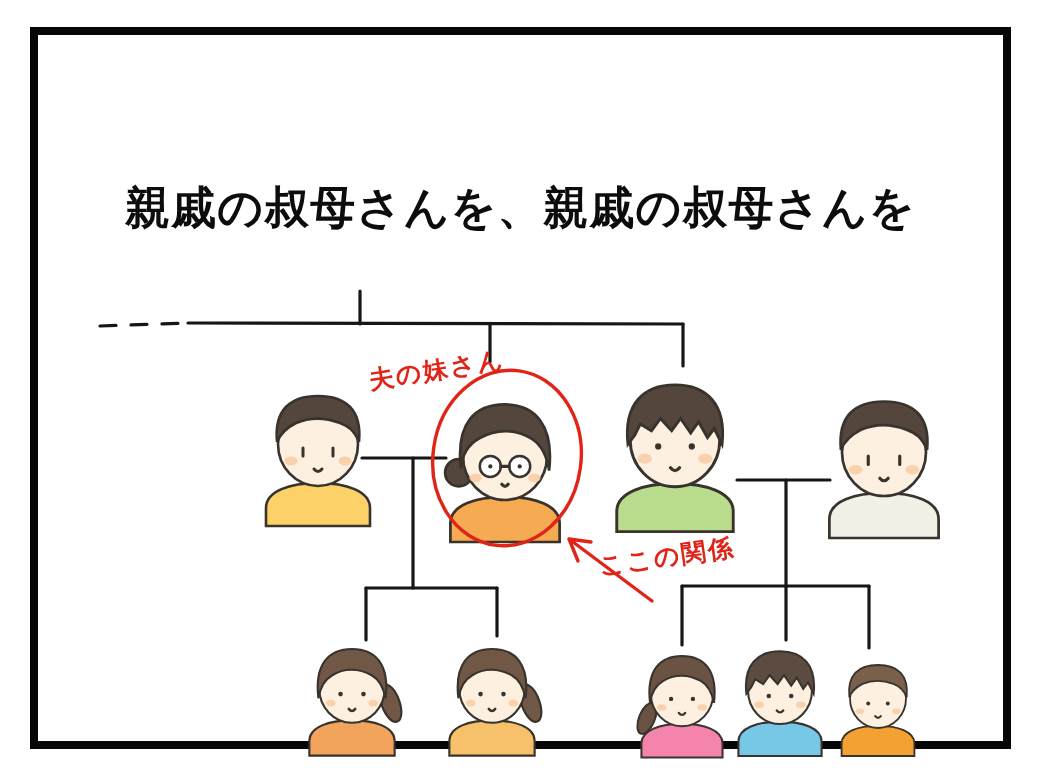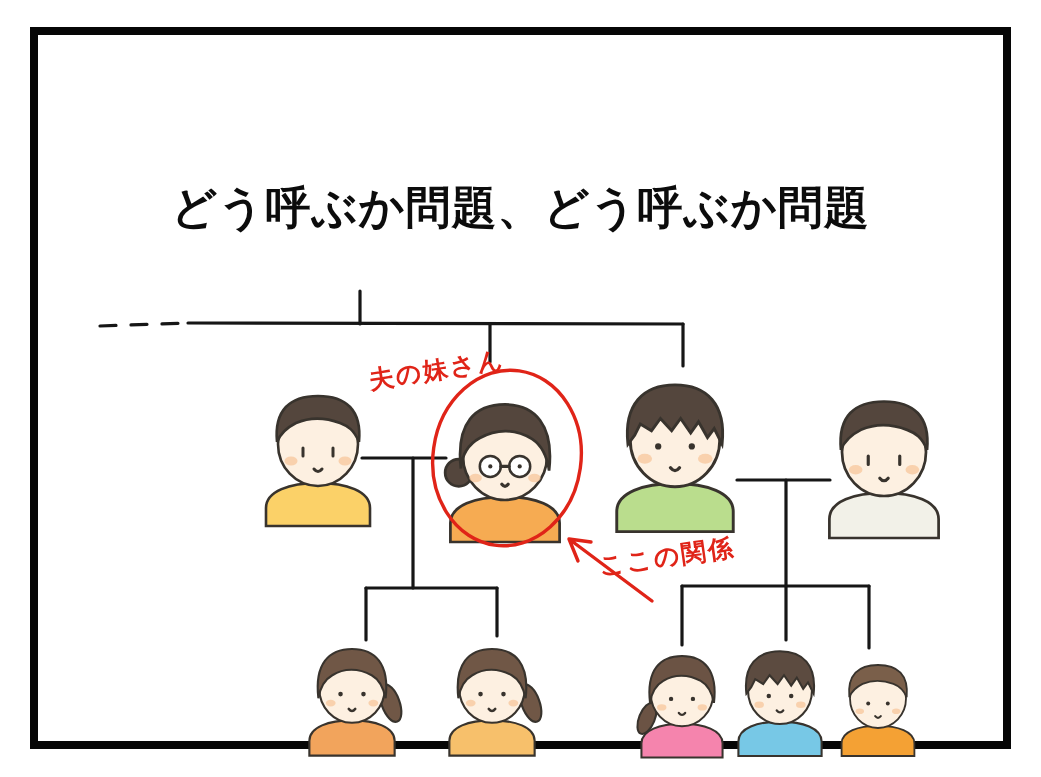--- a/index.html
+++ b/index.html
@@ -28,21 +28,21 @@
   .redtext {
     fill:#e02418; font-family:"DejaVu Sans", sans-serif;
     font-size:25px; font-weight:bold; letter-spacing:2px;
   }
 </style>
 </head>
 <body>
 
 <div id="canvas">
   <div class="frame"></div>
-  <div class="title">どう呼ぶか問題、どう呼ぶか問題</div>
+  <div class="title">親戚の叔母さんを、親戚の叔母さんを</div>
 
   <svg class="scene" width="1041" height="777" viewBox="0 0 1041 777">
 
     <g class="tree">
       <path d="M 100,326 L 188,323" stroke-dasharray="16 15"></path>
       <path d="M 188,323 L 683,324"></path>
       <path d="M 360,291 L 360,324"></path>
       <path d="M 490,324 L 490,362"></path>
       <path d="M 683,324 L 683,366"></path>
       <path d="M 362,458 L 446,458"></path>

